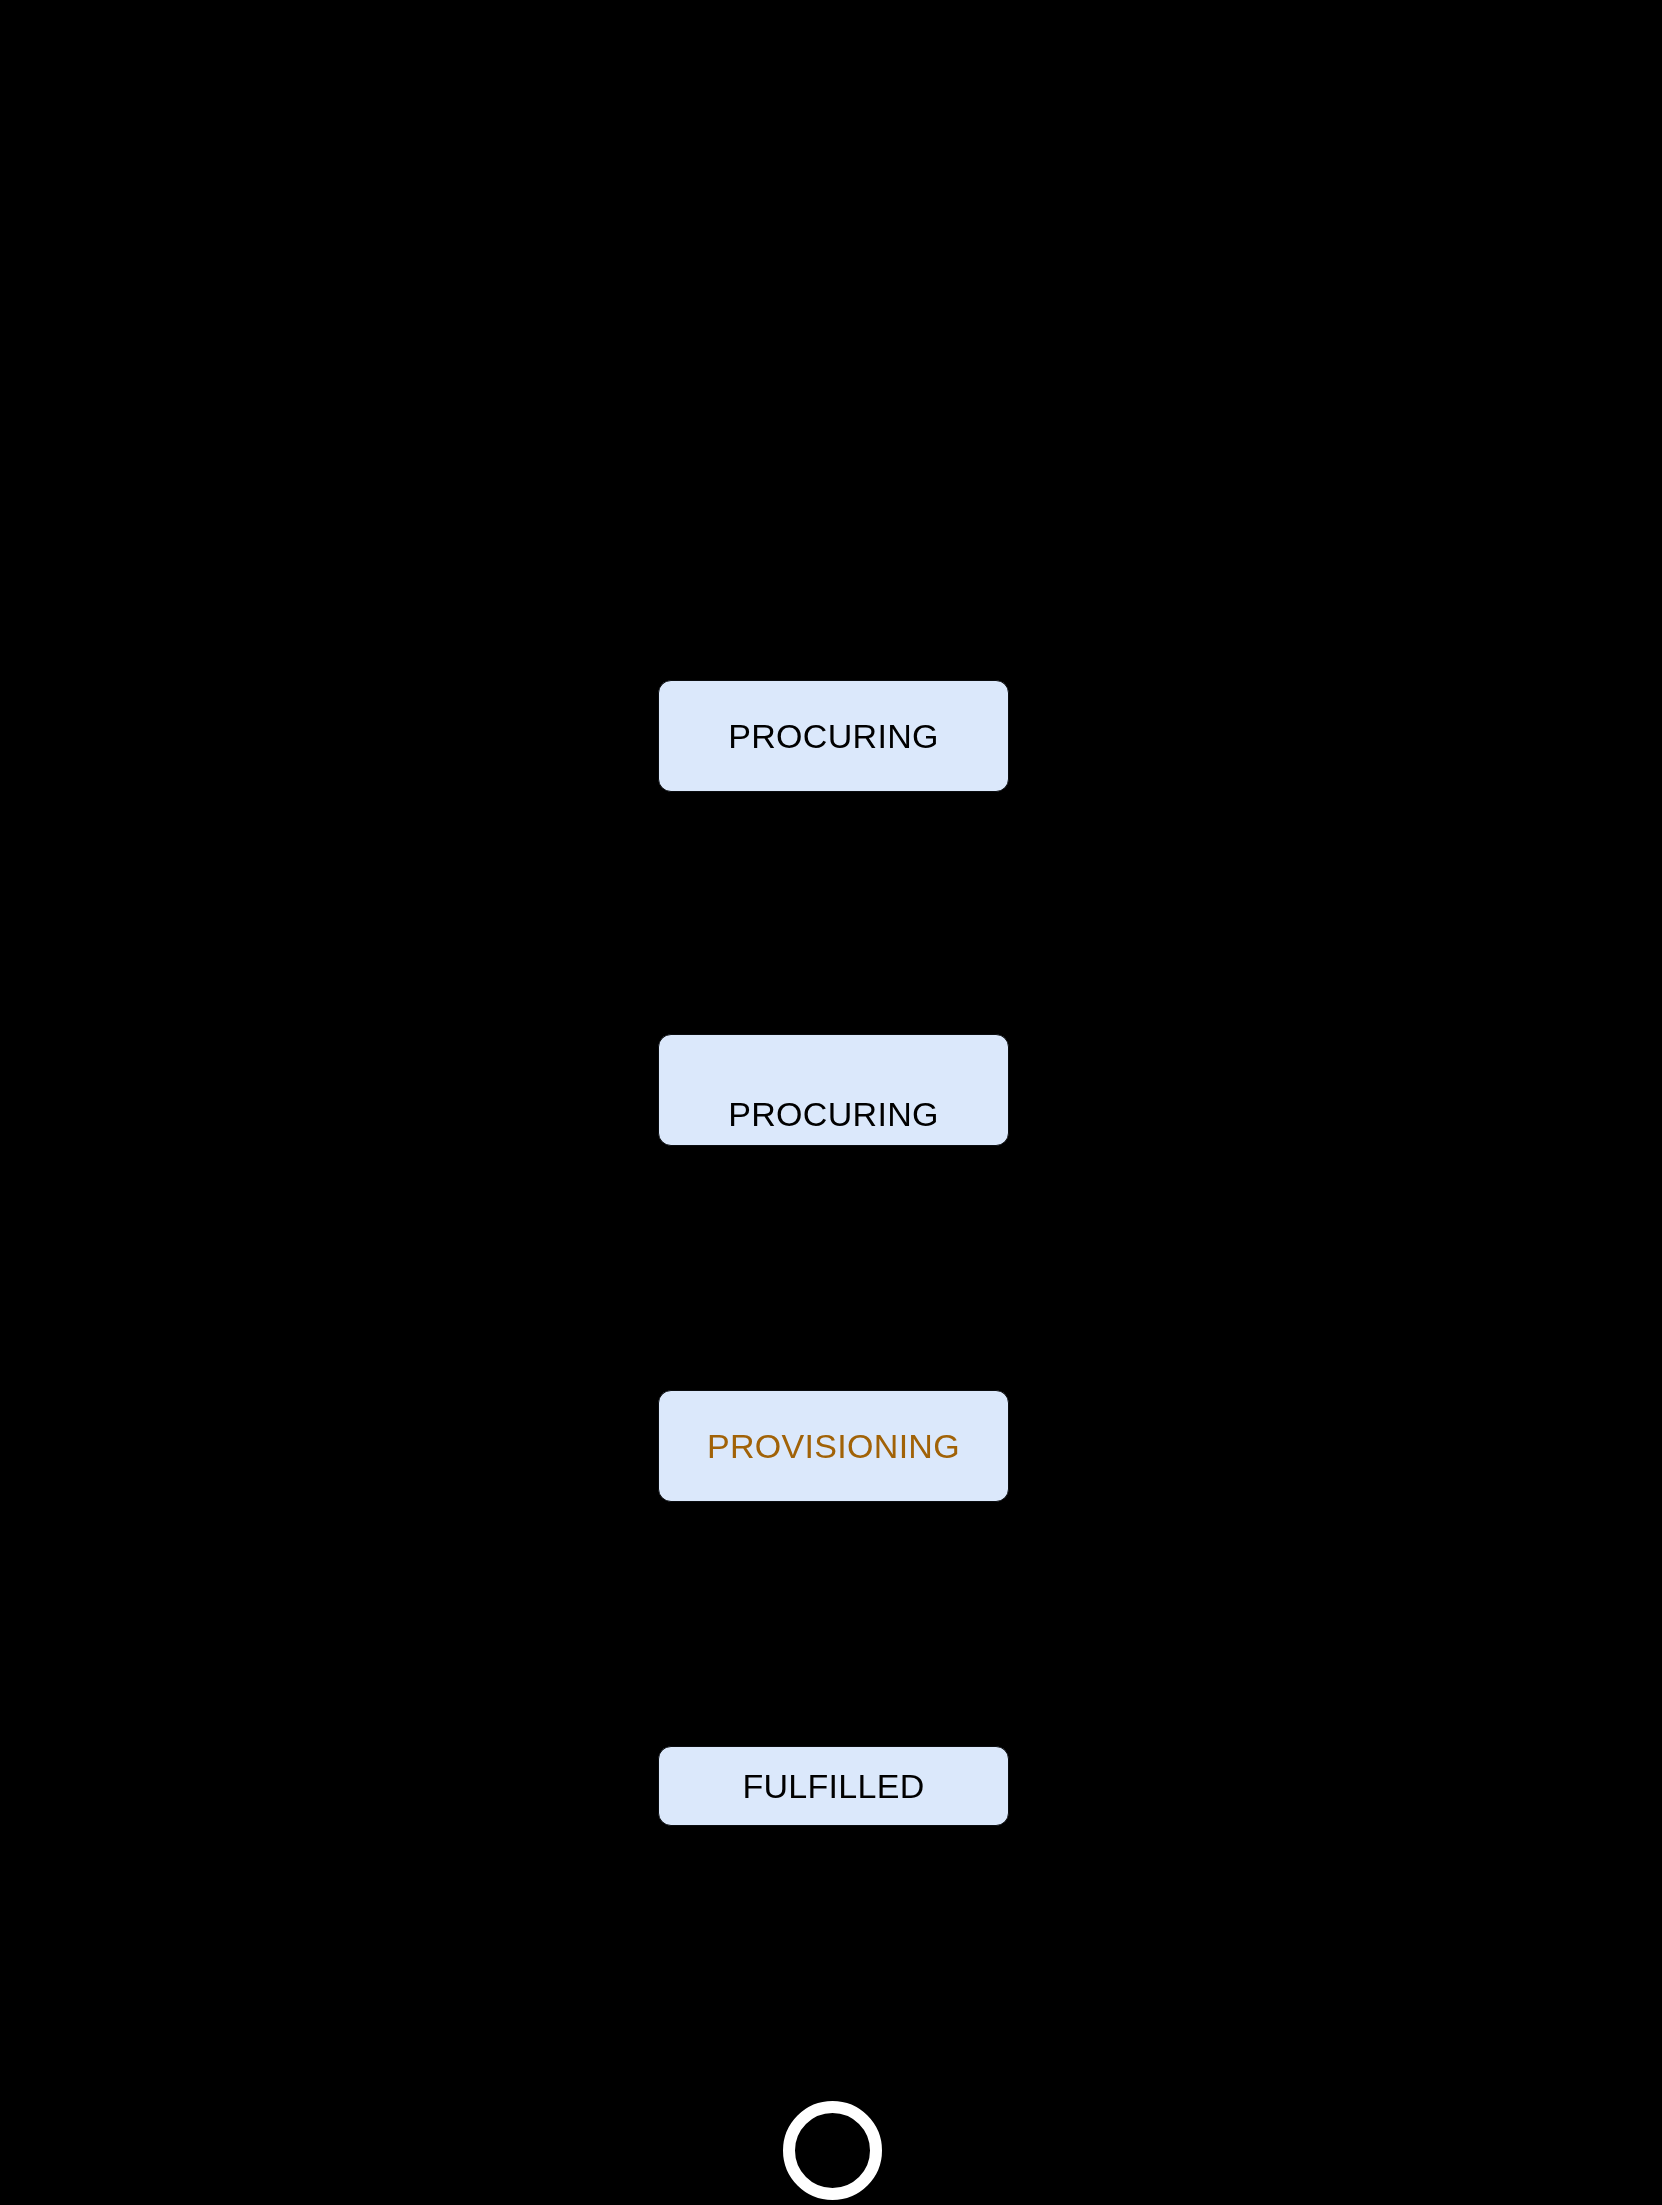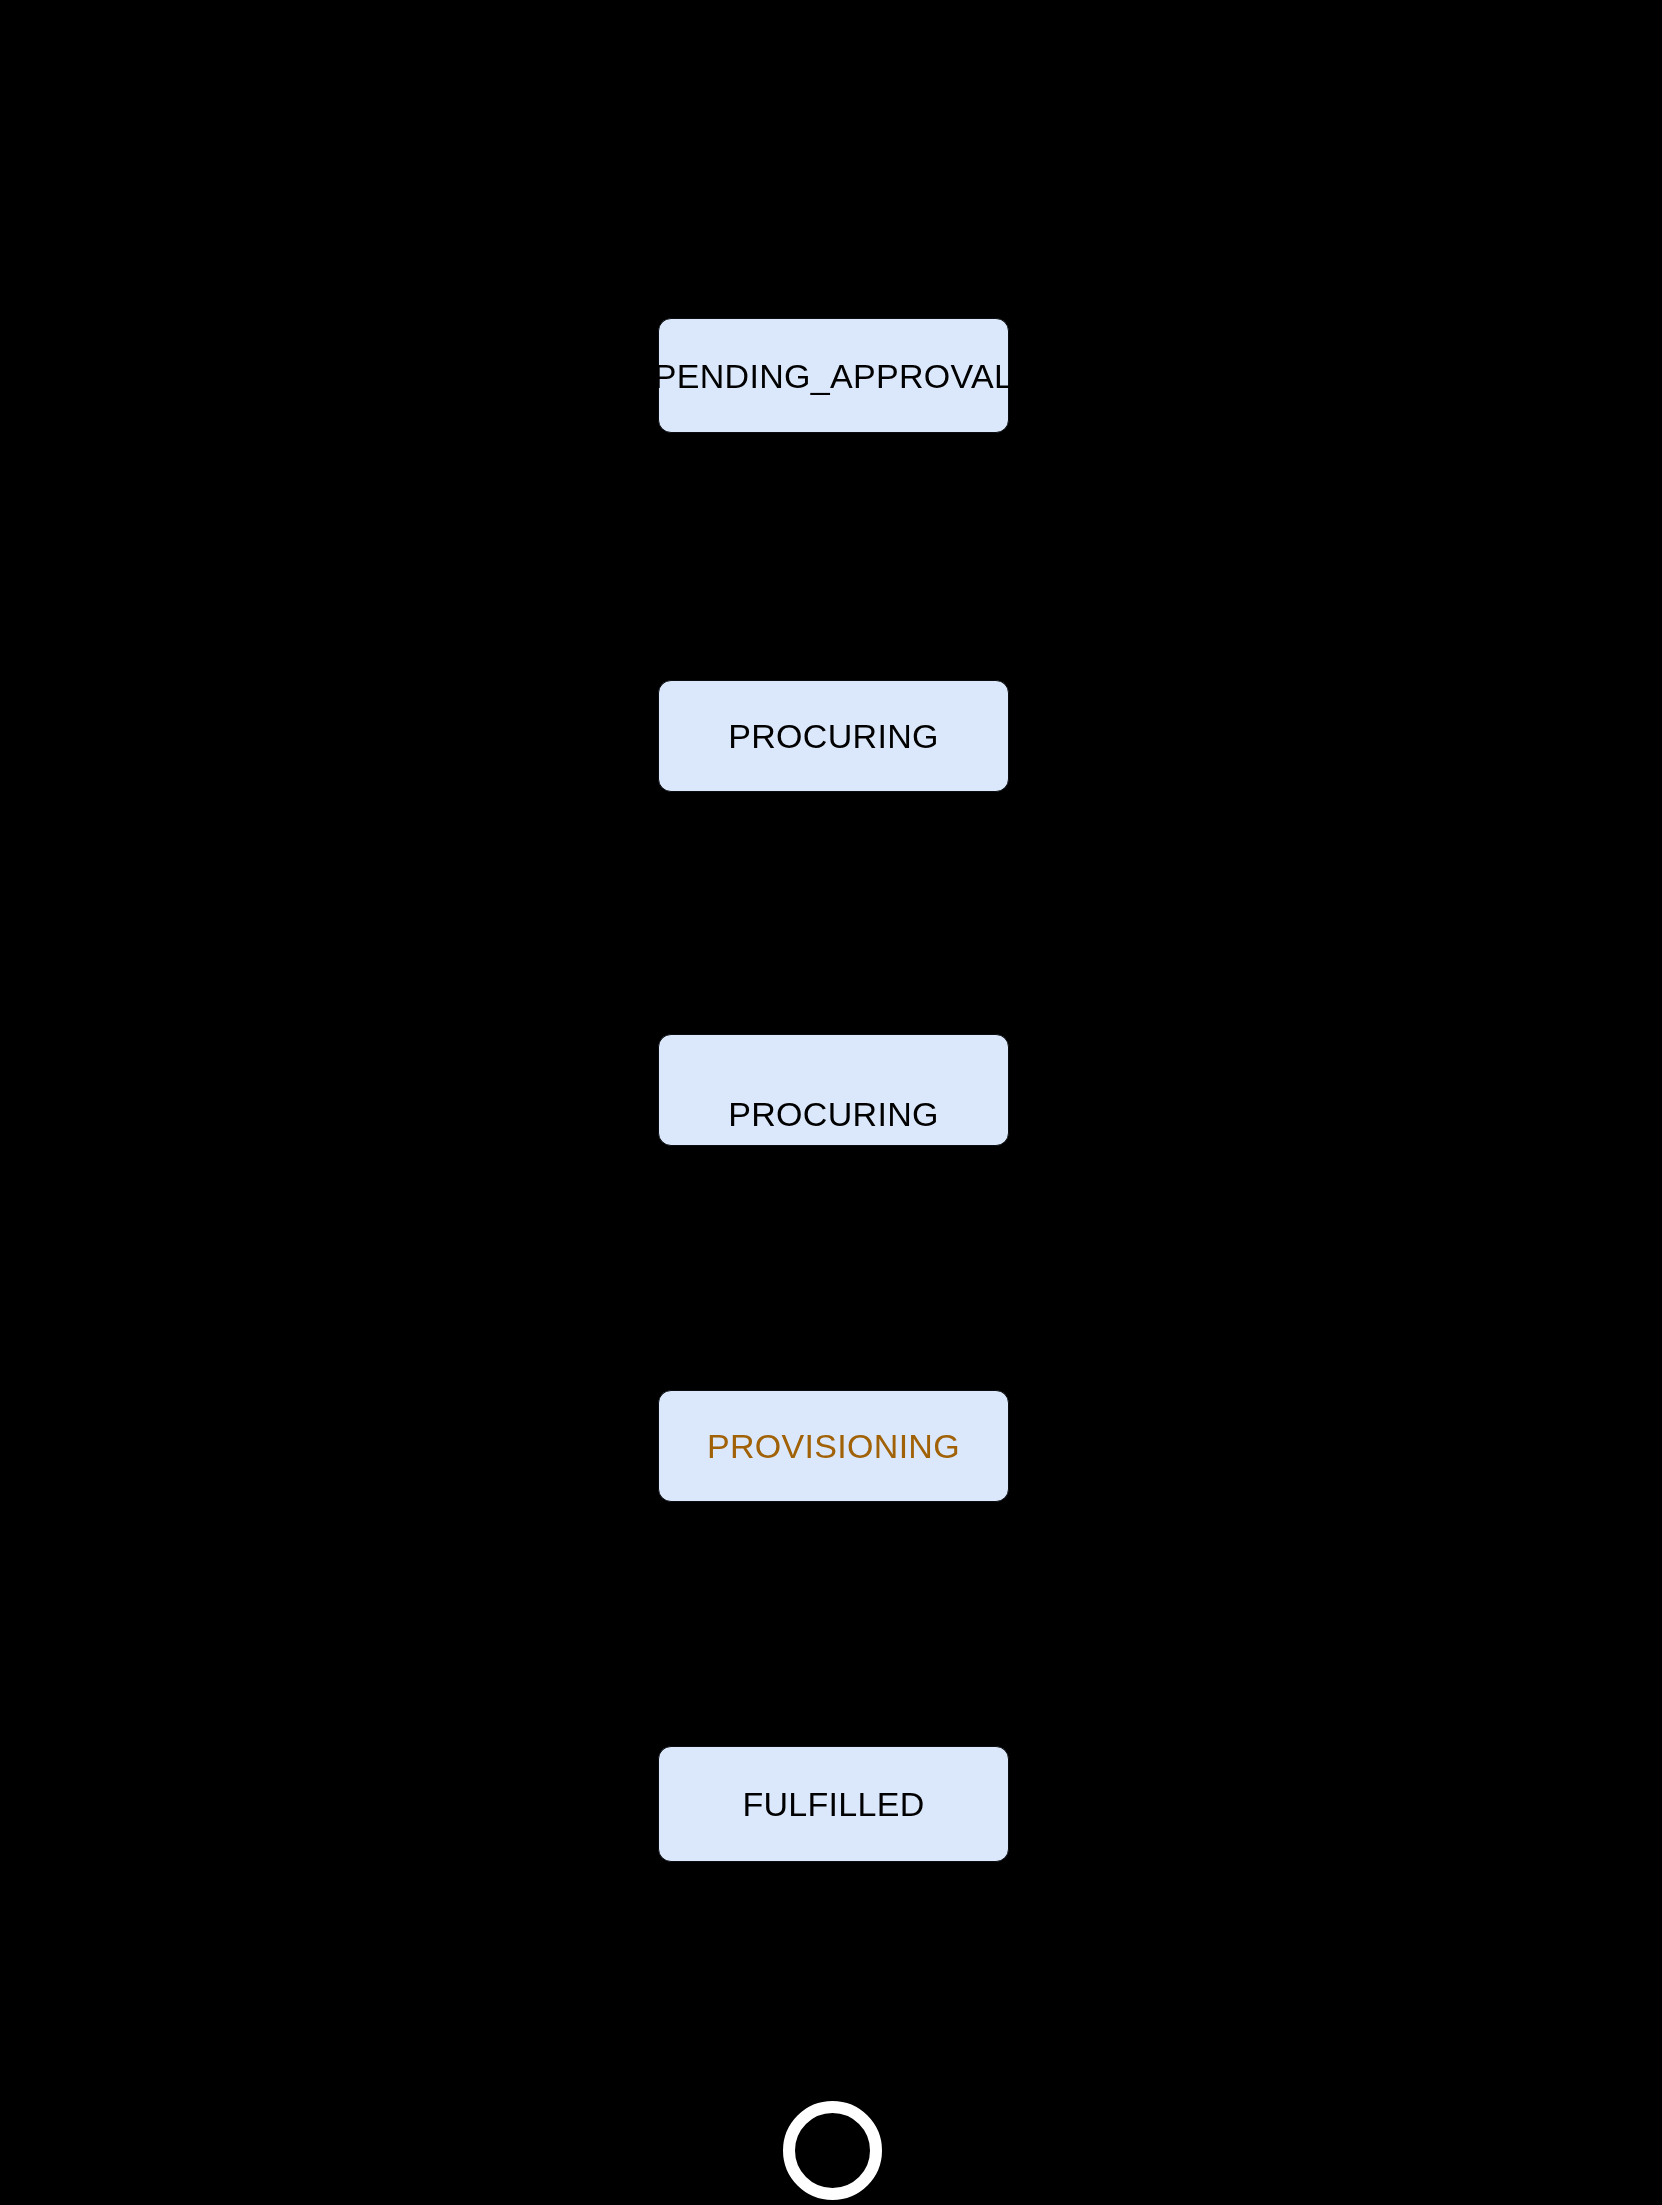--- a/index.html
+++ b/index.html
@@ -75,36 +75,33 @@
       <line x1="1404" y1="1930" x2="1404" y2="2330" stroke="#000000" stroke-width="4" marker-end="url(#arrow-head)"></line>
     </g>
     <g>
       <line x1="1404" y1="2530" x2="1404" y2="2930" stroke="#000000" stroke-width="4" marker-end="url(#arrow-head)"></line>
     </g>
     <g>
       <line x1="1404" y1="3130" x2="1404" y2="3530" stroke="#000000" stroke-width="4" marker-end="url(#arrow-head)"></line>
     </g>
   </svg>
 
-  <div class="node" id="node-pending-approval" style="left: 658px; top: 318px; width: 351px; height: 115px; background: rgb(219, 232, 251); border-color: rgb(11, 13, 16);">
-    <span class="node-label" style="color: rgb(0, 0, 0);">PENDING_APPROVAL</span>
-  </div>
 
   <div class="node" id="node-approved" style="left: 658px; top: 680px; width: 351px; height: 112px; background: rgb(219, 232, 251); border-color: rgb(11, 13, 16);">
     <span class="node-label" style="color: rgb(0, 0, 0);">PROCURING</span>
   </div>
 
   <div class="node" id="node-procuring" style="left: 658px; top: 1034px; width: 351px; height: 112px; background: rgb(219, 232, 251); border-color: rgb(11, 13, 16);">
     <span class="node-label" style="color: rgb(0, 0, 0); margin-top: 48px;">PROCURING</span>
   </div>
 
   <div class="node" id="node-provisioning" style="left: 658px; top: 1390px; width: 351px; height: 112px; background: rgb(219, 232, 251); border-color: rgb(11, 13, 16);">
     <span class="node-label" style="color: #a16207;">PROVISIONING</span>
   </div>
 
-  <div class="node" id="node-fulfilled" style="left: 658px; top: 1746px; width: 351px; height: 116px; background: rgb(219, 232, 251); border-color: rgb(11, 13, 16);">
+  <div class="node" id="node-fulfilled" style="left: 658px; top: 1746px; width: 351px; height: 80px; background: rgb(219, 232, 251); border-color: rgb(11, 13, 16);">
     <span class="node-label" style="color: rgb(0, 0, 0);">FULFILLED</span>
   </div>
 
   <div class="end-marker" id="end-state-marker" style="left: 783px; top: 2101px; width: 99px; height: 99px; border: 12.5px solid rgb(255, 255, 255);"></div>
 
 </div>
 
 
 </body></html>

